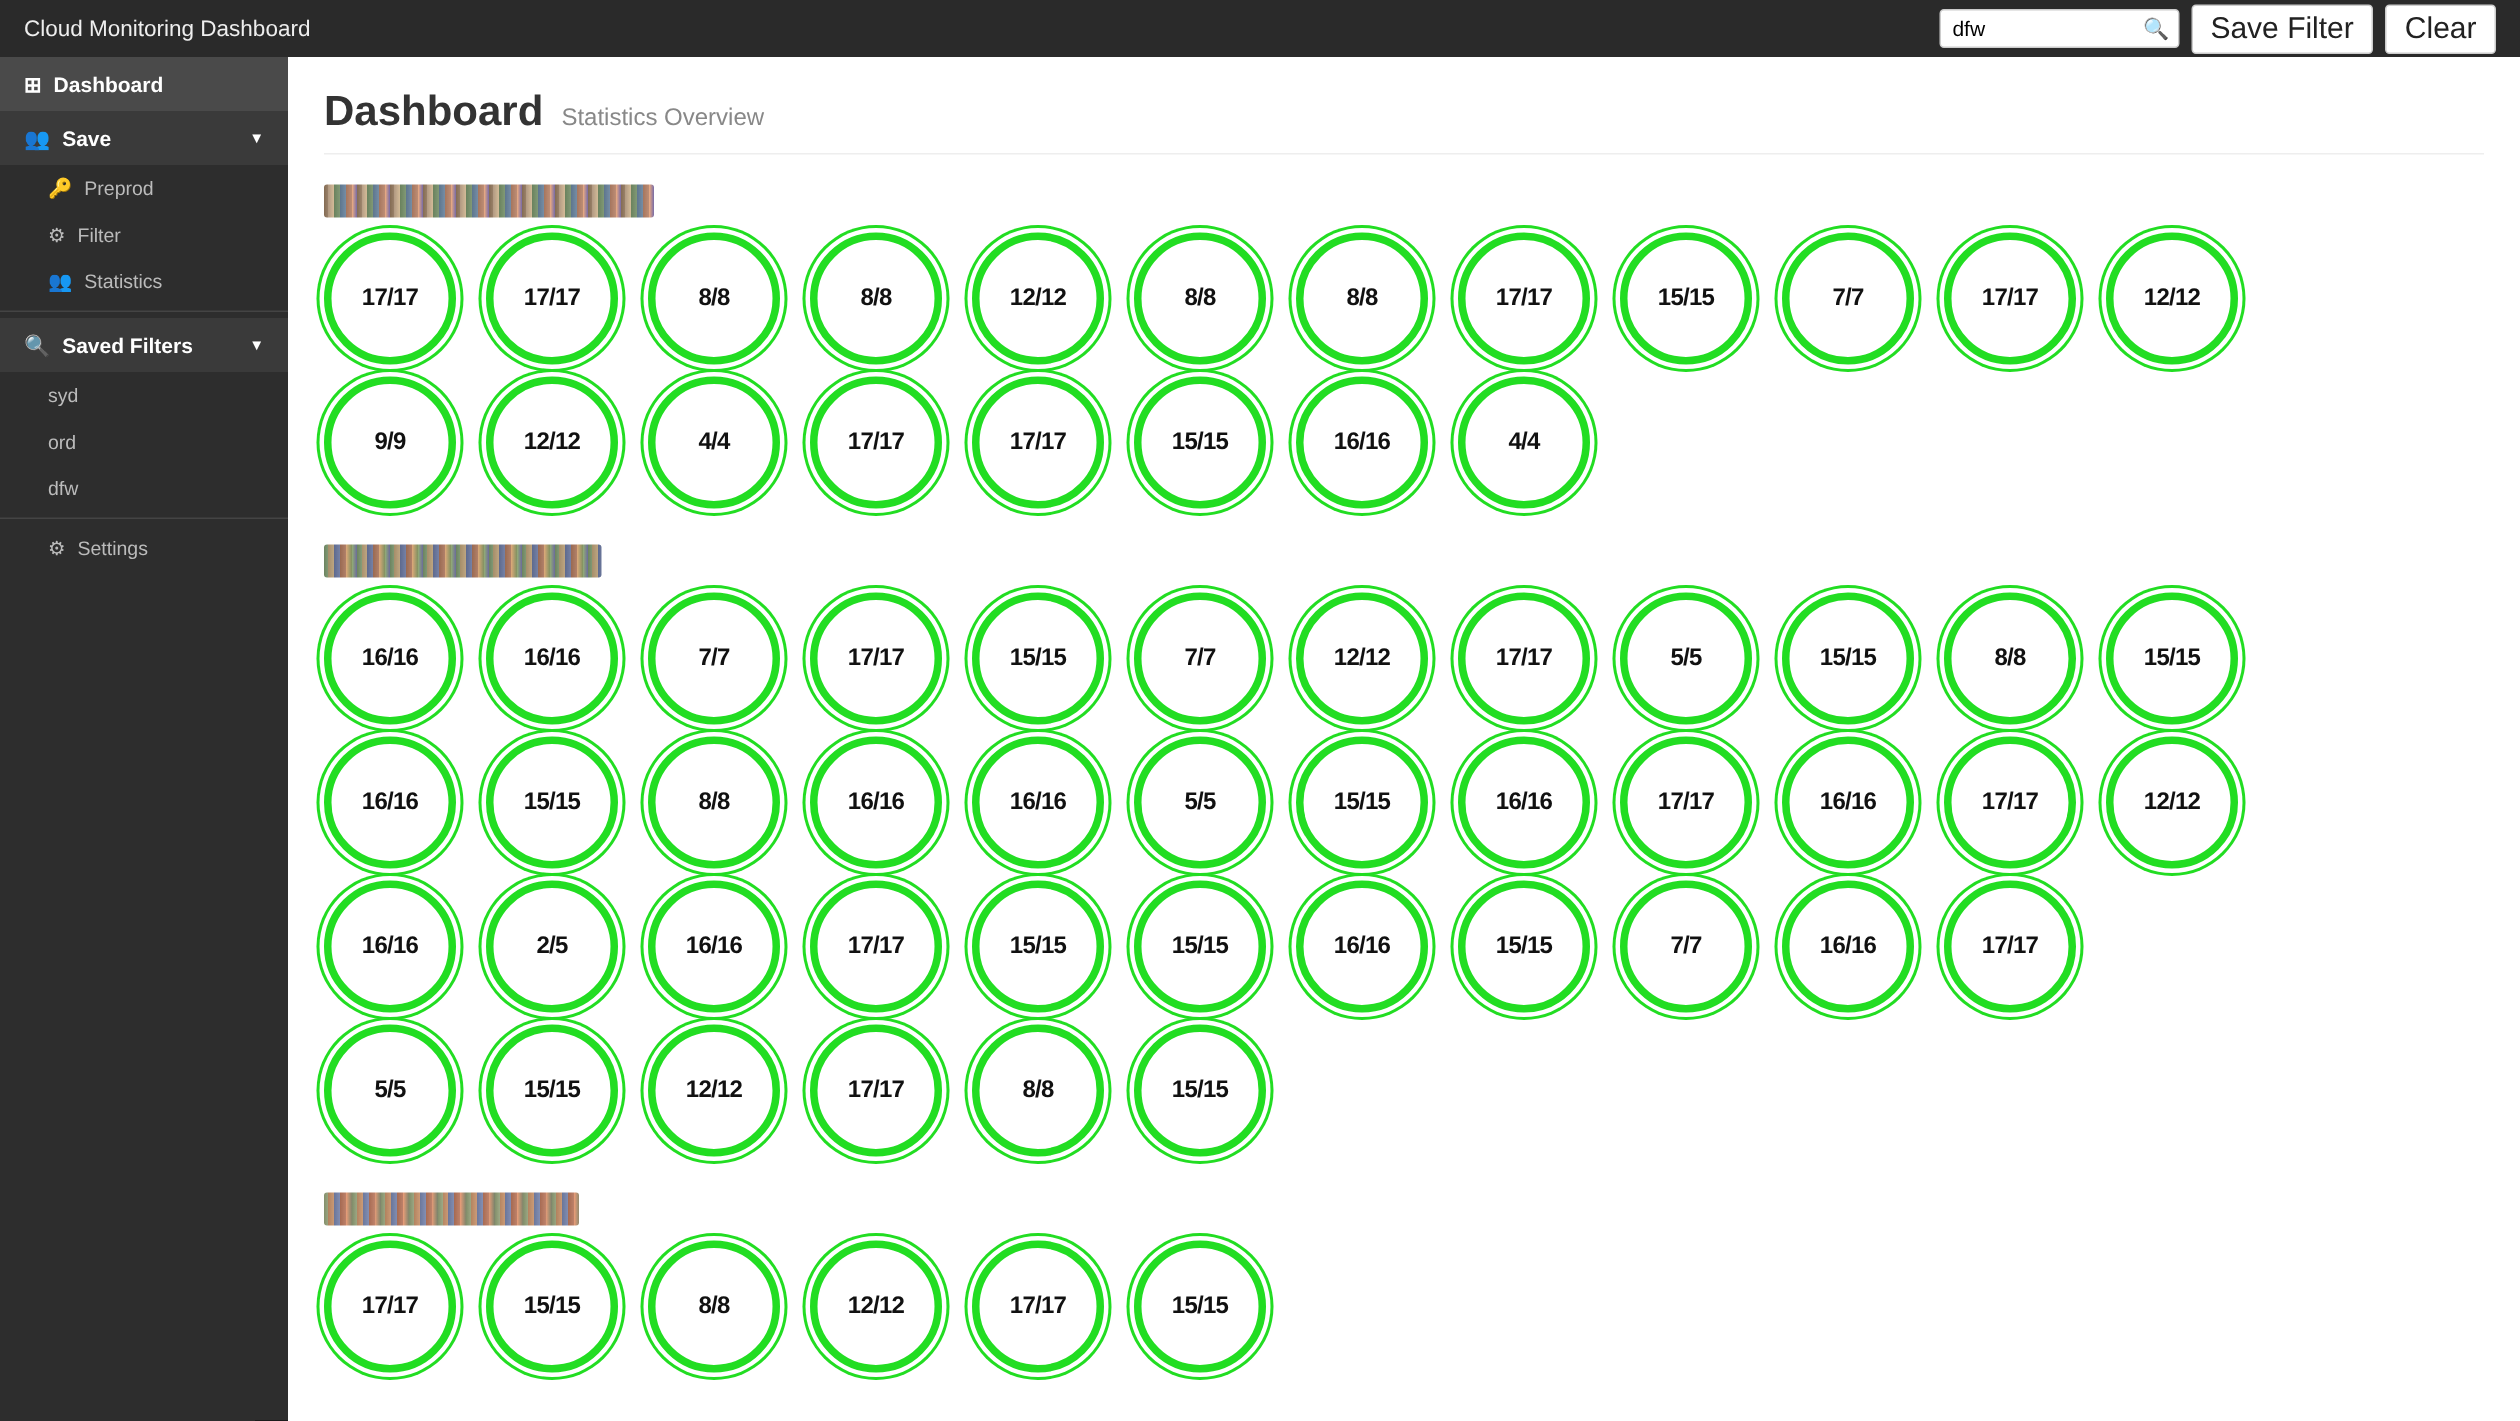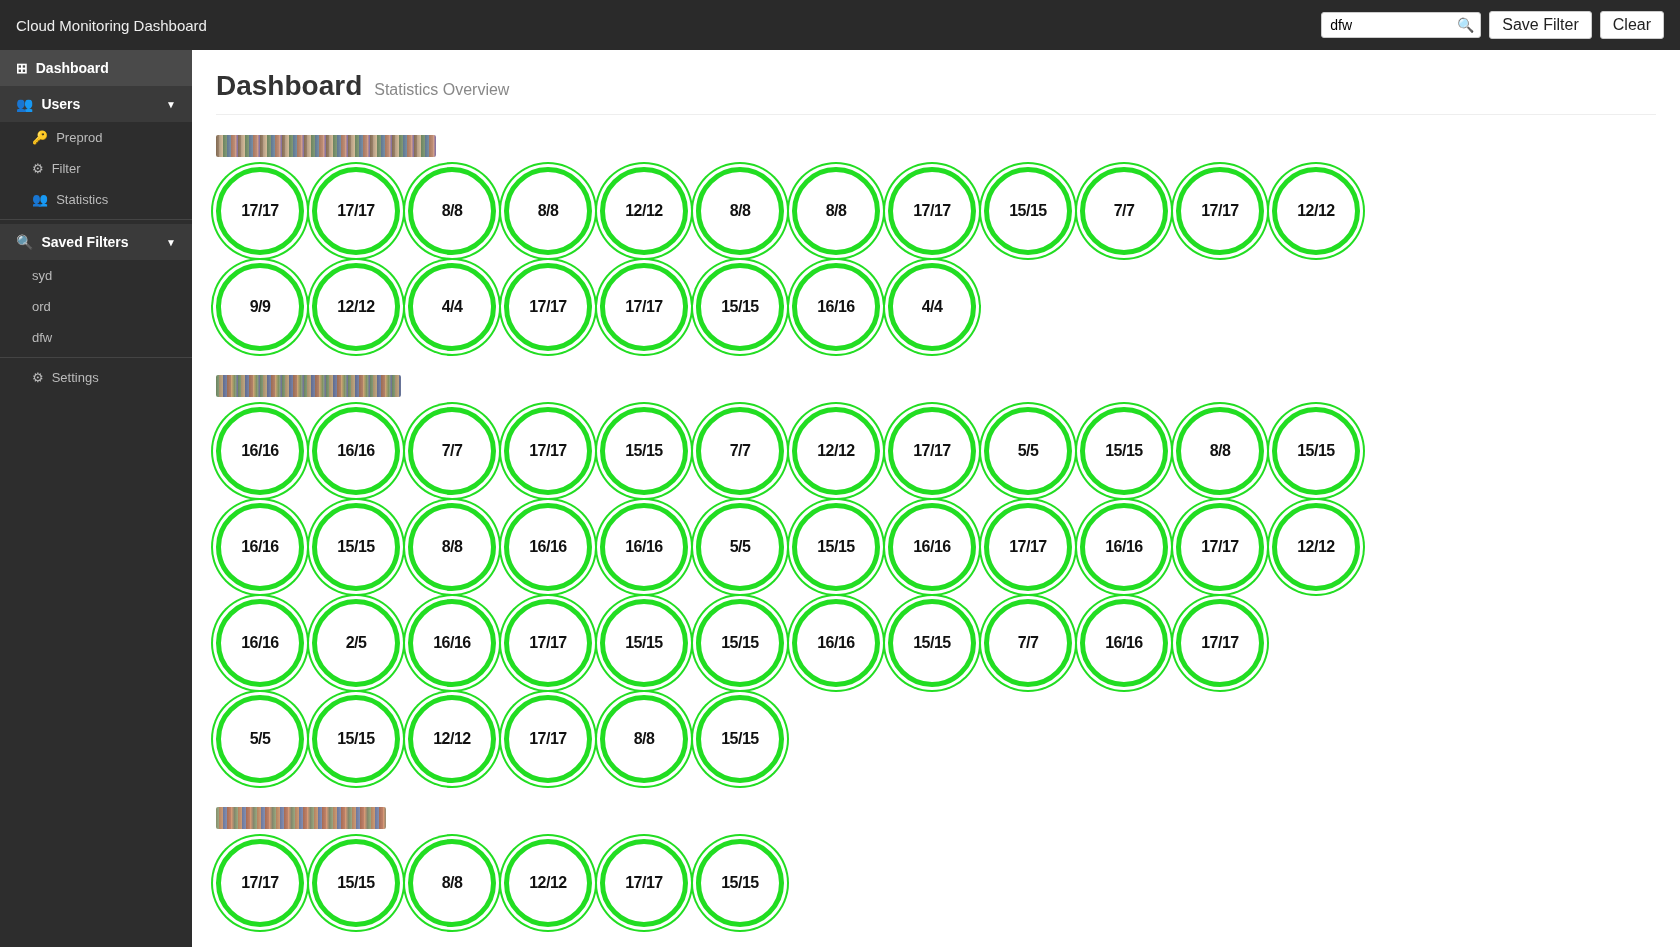--- a/index.html
+++ b/index.html
@@ -6,21 +6,21 @@
     body { font-family: -apple-system, BlinkMacSystemFont, 'Segoe UI', sans-serif; display: flex; flex-direction: column; height: 100vh; overflow: hidden; background: #1a1a1a; }
 
     
     #topbar {
       background: #2a2a2a;
       color: #fff;
       display: flex;
       align-items: center;
       justify-content: space-between;
       padding: 0 16px;
-      height: 50px;
+      height: 38px;
       flex-shrink: 0;
     }
     #topbar-title { font-size: 15px; font-weight: 400; color: #eee; }
     #topbar-right { display: flex; align-items: center; gap: 8px; }
     #search-wrapper { position: relative; display: flex; align-items: center; }
     #search-input {
       background: #fff;
       border: 1px solid #ccc;
       border-radius: 3px;
       padding: 4px 28px 4px 8px;
@@ -35,21 +35,21 @@
       border: none;
       cursor: pointer;
       color: #555;
       font-size: 14px;
     }
     .topbar-btn {
       background: #fff;
       border: 1px solid #ccc;
       border-radius: 3px;
       padding: 4px 12px;
-      font-size: 16px;
+      font-size: 20px;
       cursor: pointer;
       color: #222;
       text-align: center;
     }
 
     
     #main-layout { display: flex; flex: 1; overflow: hidden; }
 
     
     #sidebar {
@@ -125,21 +125,21 @@
         #8a4a2a 16px, #aa6a4a 20px
       );
       border-radius: 2px;
       opacity: 0.7;
     }
 
     
     .circles-grid {
       display: flex;
       flex-wrap: wrap;
-      gap: 8px;
+      gap: 20px;
     }
     .circle-item {
       width: 88px;
       height: 88px;
       border-radius: 50%;
       border: 5px solid #22dd22;
       display: flex;
       align-items: center;
       justify-content: center;
       background: #fff;
@@ -172,21 +172,21 @@
 
 <div id="main-layout">
 
   <nav id="sidebar">
     <div class="sidebar-section-header sidebar-active">
       <span>⊞</span>
       <span>Dashboard</span>
     </div>
     <div class="sidebar-section-header">
       <span>👥</span>
-      <span>Users</span>
+      <span>Save</span>
       <span style="margin-left:auto;font-size:10px;">▼</span>
     </div>
     <div class="sidebar-item">
       <span>🔑</span>
       <span>Preprod</span>
     </div>
     <div class="sidebar-item">
       <span>⚙</span>
       <span>Filter</span>
     </div>

